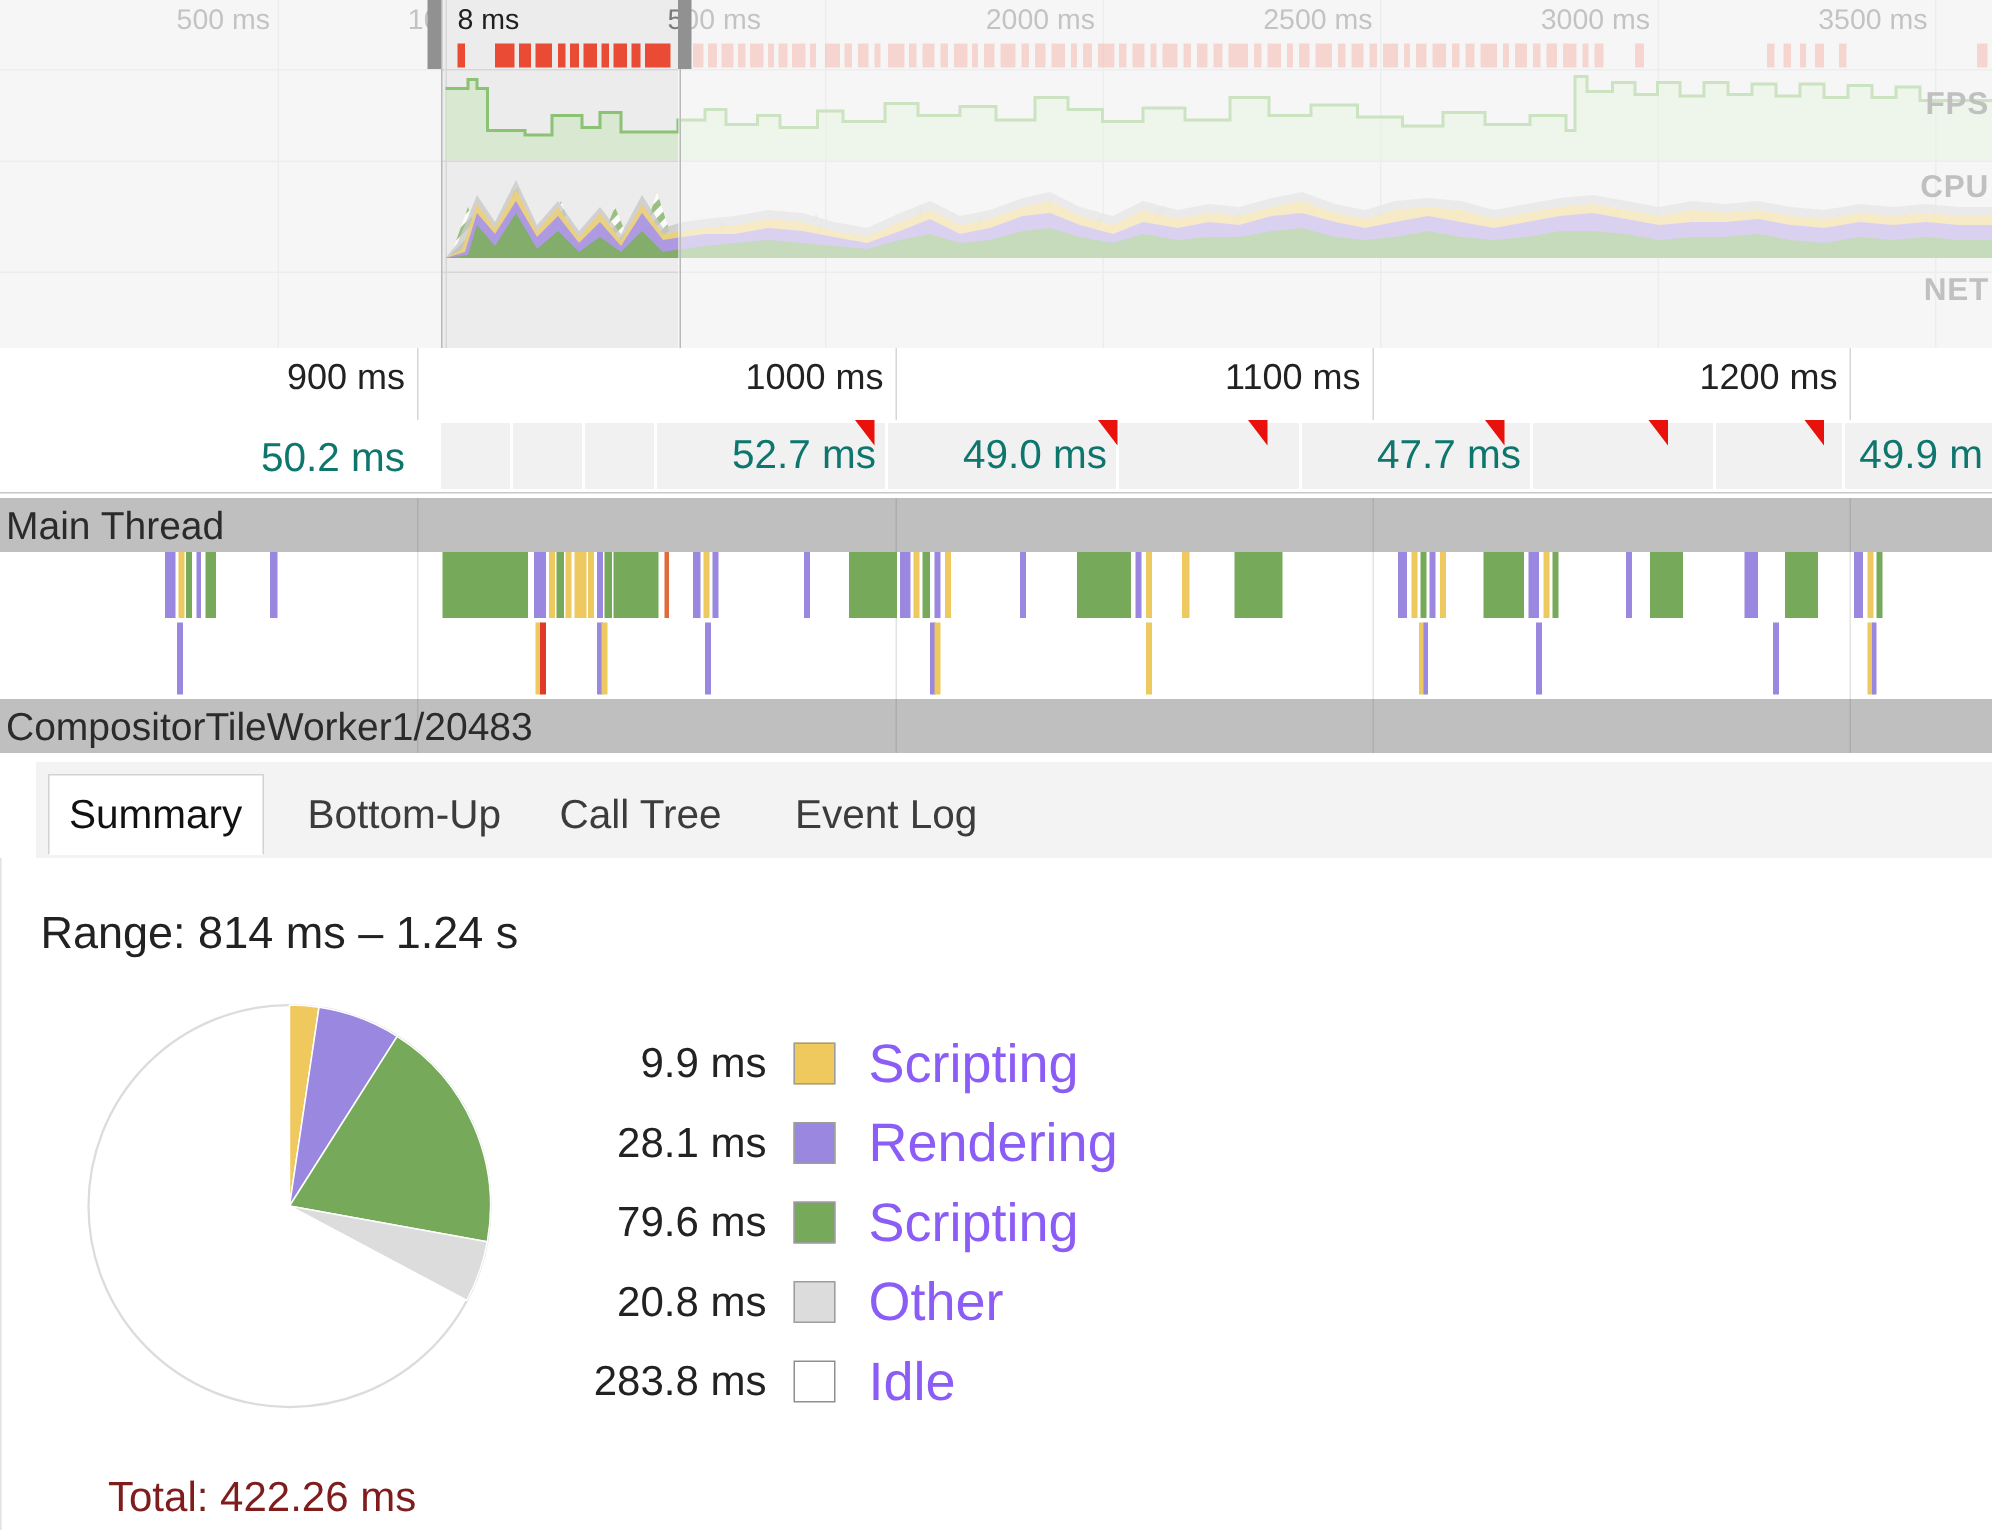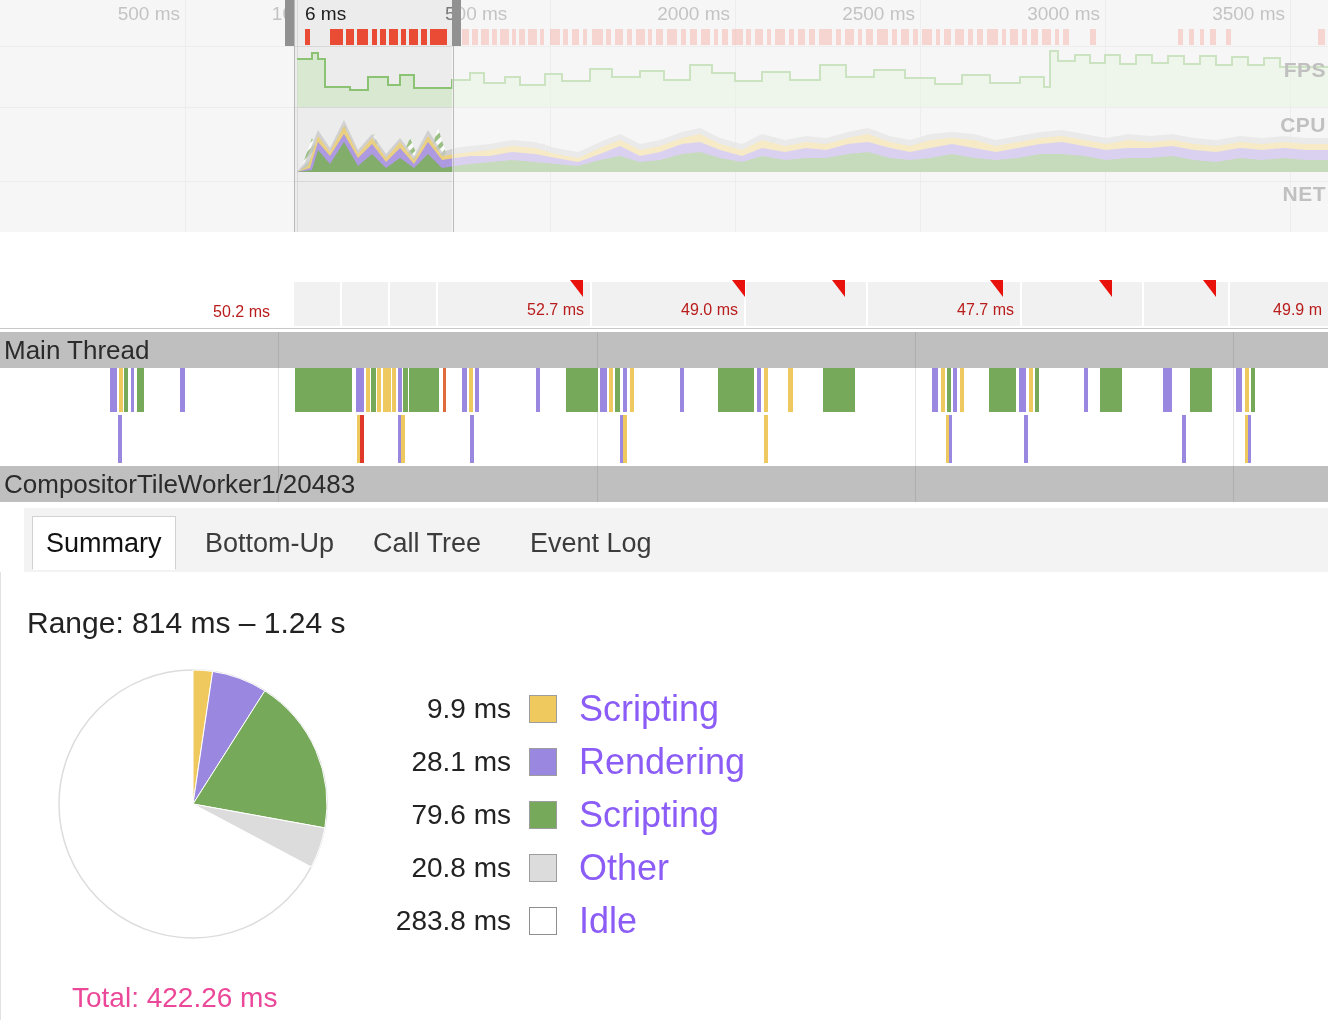--- a/index.html
+++ b/index.html
@@ -39,21 +39,21 @@
   .ov-sel-label{position:absolute;top:3px;font-size:19px;color:#202020;white-space:nowrap;}
 
   
   .tlruler{position:absolute;left:0;top:232px;width:1328px;height:48px;background:#fff;border-bottom:1px solid #d0d0d0;}
   .tl-tick{position:absolute;top:0;width:1px;height:48px;background:#d6d6d6;}
   .tl-label{position:absolute;top:6px;font-size:24px;color:#222;text-align:right;white-space:nowrap;}
 
   
   .framesbar{position:absolute;left:0;top:280px;width:1328px;height:48px;background:#fff;border-bottom:1px solid #c8c8c8;overflow:hidden;}
   .frame-box{position:absolute;top:2px;height:44px;background:#f1f1f1;}
-  .frame-text{position:absolute;right:6px;bottom:7px;font-size:16px;color:#b91c1c;white-space:nowrap;}
+  .frame-text{position:absolute;right:6px;bottom:7px;font-size:27px;color:#0f766e;white-space:nowrap;}
   .frame-warn{position:absolute;top:0;width:0;height:0;border-left:13px solid transparent;border-top:17px solid #e8110b;}
 
   
   .track-header{position:absolute;left:0;width:1328px;height:36px;background:#bfbfbf;}
   .track-header .th-label{position:absolute;left:4px;top:3px;font-size:26px;color:#2b2b2b;white-space:nowrap;}
   .th-gridline{position:absolute;top:0;width:1px;height:100%;background:#aeaeae;}
 
   .flame{position:absolute;left:0;width:1328px;background:#fff;overflow:hidden;}
   .fbar{position:absolute;}
   .fgrid{position:absolute;top:0;width:1px;height:100%;background:#e3e3e3;}
@@ -65,21 +65,21 @@
 
   
   .summary{position:absolute;left:0;top:572px;width:1328px;height:448px;background:#fff;border-left:1px solid #e2e2e2;}
   .range-line{position:absolute;left:26px;top:34px;font-size:30px;color:#222;white-space:nowrap;}
   .pie-wrap{position:absolute;left:56px;top:96px;width:272px;height:272px;}
   .legend{position:absolute;left:370px;top:110px;width:420px;}
   .legend-row{display:flex;align-items:center;height:53px;}
   .legend-val{width:140px;text-align:right;font-size:28px;color:#222;white-space:nowrap;}
   .swatch{width:28px;height:28px;margin:0 22px 0 18px;border:1px solid #9d9d9d;box-sizing:border-box;}
   .legend-name{font-size:36px;color:#8b5cf6;white-space:nowrap;}
-  .total-line{position:absolute;left:72px;top:982px;font-size:28px;color:#ec4899;white-space:nowrap;}
+  .total-line{position:absolute;left:72px;top:982px;font-size:28px;color:#7f1d1d;white-space:nowrap;}
 </style>
 </head>
 <body>
 
 <div id="app">
 
   <div class="overview">
     <div class="ov-hline" style="top:46px;"></div>
     <div class="ov-hline" style="top:107px;"></div>
     <div class="ov-hline" style="top:181px;"></div>
@@ -257,23 +257,33 @@
     <div class="ov-band-label" style="top:58px;">FPS</div>
     <div class="ov-band-label" style="top:113px;text-align:center;">CPU</div>
     <div class="ov-band-label" style="top:182px;">NET</div>
 
     <div class="ov-dim" id="dim-left" style="left: 0px; width: 294px;"></div>
     <div class="ov-dim" id="dim-right" style="left: 452px; width: 876px;"></div>
 
     <div class="ov-win" id="ov-win" style="left: 294px; width: 158px; background: rgba(255, 255, 255, 0);"></div>
     <div class="ov-handle" id="handle-l" style="left: 285px;"></div>
     <div class="ov-handle" id="handle-r" style="left: 452px;"></div>
-    <div class="ov-sel-label" id="ov-sel-label" style="left: 305px;">6 ms</div>
-  </div>
-
+    <div class="ov-sel-label" id="ov-sel-label" style="left: 305px;">8 ms</div>
+  </div>
+
+  <div class="tlruler">
+    <div class="tl-tick" style="left:278px;"></div>
+    <div class="tl-tick" style="left:597px;"></div>
+    <div class="tl-tick" style="left:915px;"></div>
+    <div class="tl-tick" style="left:1233px;"></div>
+    <div class="tl-label" style="left:118px;width:152px;">900 ms</div>
+    <div class="tl-label" style="left:420px;width:169px;">1000 ms</div>
+    <div class="tl-label" style="left:738px;width:169px;">1100 ms</div>
+    <div class="tl-label" style="left:1056px;width:169px;">1200 ms</div>
+  </div>
 
   <div class="framesbar" id="framesbar">
     <div class="frame-text" style="right:1058px;">50.2 ms</div>
   <div class="frame-box" style="left: 294px; width: 46px;"></div>
       <div class="frame-box" style="left: 342px; width: 46px;"></div>
       <div class="frame-box" style="left: 390px; width: 46px;"></div>
       <div class="frame-box" style="left: 438px; width: 152px;">
         <div class="frame-text">52.7 ms</div>
       </div>
       <div class="frame-box" style="left: 592px; width: 152px;">

